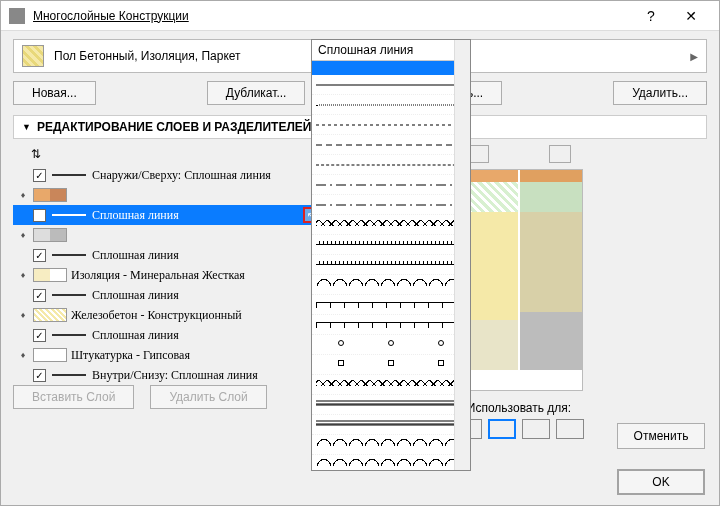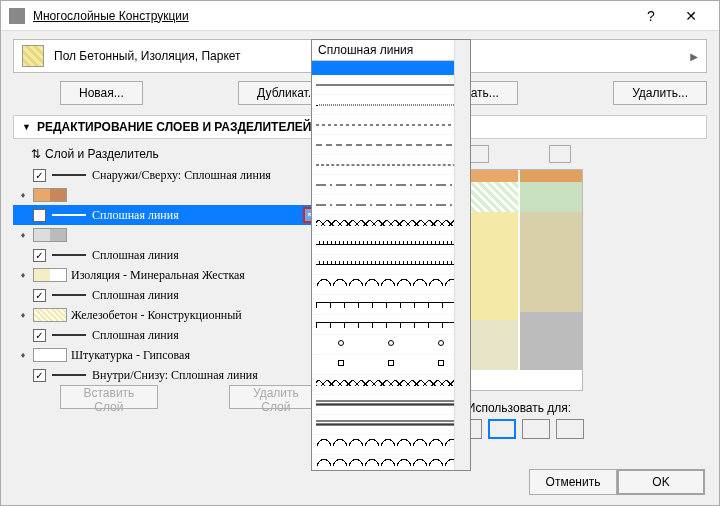--- a/index.html
+++ b/index.html
@@ -7,21 +7,21 @@
 .dialog { width: 720px; height: 506px; border: 1px solid #aaa; background: #f0f0f0; position: relative; }
 .titlebar { height: 30px; background: #fff; display: flex; align-items: center; padding: 0 8px; border-bottom: 1px solid #ddd; }
 .titlebar .icon { width: 16px; height: 16px; background: #888; margin-right: 8px; }
 .titlebar .title { flex: 1; text-decoration: underline; }
 .titlebar .btn { width: 40px; text-align: center; font-size: 14px; cursor: pointer; }
 .content { padding: 8px 12px; }
 .banner { display: flex; align-items: center; background: #fff; border: 1px solid #bbb; height: 34px; padding: 0 8px; margin-bottom: 8px; }
 .banner .swatch { width: 22px; height: 22px; background: repeating-linear-gradient(45deg,#f5e9a8,#f5e9a8 3px,#e8d87a 3px,#e8d87a 6px); border: 1px solid #999; margin-right: 10px; }
 .banner .arrow { color: #666; font-size: 10px; }
 .btnrow { display: flex; gap: 8px; margin-bottom: 10px; }
-.btnrow button, .action-btns button { height: 24px; padding: 0 18px; border: 1px solid #adadad; background: #f5f5f5; cursor: pointer; margin-left: 47px; }
+.btnrow button, .action-btns button { height: 24px; padding: 0 18px; border: 1px solid #adadad; background: #f5f5f5; cursor: pointer; }
 .btnrow .sp { flex: 1; }
 .section-head { background: #fff; border: 1px solid #ccc; padding: 4px 8px; font-weight: bold; display: flex; align-items: center; gap: 6px; margin-bottom: 6px; }
 .section-head .tri { font-size: 9px; }
 .layout { display: flex; gap: 8px; }
 .tree { width: 310px; }
 .tree .hdr { display: flex; align-items: center; gap: 4px; padding: 2px 0 4px 18px; }
 .tree .row { display: flex; align-items: center; height: 20px; padding-left: 4px; gap: 4px; position: relative; }
 .tree .row.sel { background: #0a7cff; color: #fff; }
 .tree .tri { width: 12px; text-align: center; font-size: 9px; color: #555; }
 .tree .cb { width: 13px; height: 13px; border: 1px solid #666; background: #fff; display: inline-flex; align-items: center; justify-content: center; font-size: 10px; }
@@ -30,33 +30,33 @@
 .sw.concrete { background: linear-gradient(to right, #ddd 0 50%, #bbb 50% 100%); }
 .sw.insul { background: linear-gradient(to right, #f7edc2 0 50%, #fff 50% 100%); }
 .sw.rc { background: repeating-linear-gradient(45deg,#f5e9a8,#f5e9a8 2px,#fff 2px,#fff 4px); }
 .sw.plaster { background: #fff; }
 .tree .ln { width: 34px; height: 2px; background: #333; flex-shrink: 0; margin: 0 2px; }
 .row.sel .ln { background: #fff; }
 .tree .lbl { white-space: nowrap; overflow: hidden; text-overflow: ellipsis; flex: 1; font-family: Liberation Serif, serif; }
 .dd-trigger { width: 16px; height: 16px; border: 2px solid #d22; background: #6aa8e8; display: flex; align-items: center; justify-content: center; position: absolute; right: 4px; }
 .dd-trigger .cur { font-size: 10px; }
 .thick { margin: 8px 0 6px; }
-.action-btns { display: flex; gap: 24px; }
+.action-btns { display: flex; gap: 16px; }
 .action-btns button { color: #aaa; }
 .right { flex: 1; display: flex; flex-direction: column; align-items: center; }
 .right .icons { display: flex; gap: 60px; margin-bottom: 6px; }
 .right .ico { width: 22px; height: 18px; border: 1px solid #aaa; }
 .preview { display: flex; gap: 2px; border: 1px solid #bbb; background: #fff; }
 .pcol { width: 62px; height: 220px; display: flex; flex-direction: column; }
 .seg { width: 100%; }
 .use { margin: 10px 0 4px; }
 .shapes { display: flex; gap: 6px; }
 .shape { width: 28px; height: 20px; border: 1px solid #888; }
 .shape.sel { border: 2px solid #0a7cff; }
-.bottom { position: absolute; bottom: 10px; right: 14px; display: flex; gap: 0; }
+.bottom { position: absolute; bottom: 10px; right: 14px; display: flex; gap: 20px; flex-direction: column; }
 .bottom button { width: 88px; height: 26px; border: 1px solid #adadad; background: #f5f5f5; cursor: pointer; }
 .bottom .ok { border: 2px solid #a3a3a3; }
 .dropdown { position: absolute; left: 310px; top: 38px; width: 160px; height: 432px; background: #fff; border: 1px solid #888; z-index: 10; display: flex; flex-direction: column; }
 .dropdown .dd-title { padding: 3px 6px; border-bottom: 1px solid #ccc; }
 .dropdown .dd-sel { height: 14px; background: #0a7cff; }
 .dropdown .dd-list { flex: 1; overflow: hidden; }
 .dropdown .dd-item { height: 20px; border-bottom: 1px dotted #eee; position: relative; }
 .pat { position: absolute; left: 4px; right: 4px; top: 50%; transform: translateY(-50%); }
 .solid { border-top: 1px solid #000; }
 .dashed-l { border-top: 1px dashed #000; }
@@ -105,21 +105,20 @@
 
     <div class="section-head">
       <span class="tri">▼</span>
       <span>РЕДАКТИРОВАНИЕ СЛОЕВ И РАЗДЕЛИТЕЛЕЙ КОН</span>
     </div>
 
     <div class="layout">
       <div class="tree">
         <div class="hdr">
           <span>⇅</span>
-          <span>Слой и Разделитель</span>
         </div>
         <div id="tree-rows">
             <div class="row">
               <span class="tri"></span>
               <span class="cb">✓</span>
               <span class="ln"></span>
               <span class="lbl">Снаружи/Сверху: Сплошная линия</span>
             </div>
             <div class="row">
               <span class="tri">♦</span>

